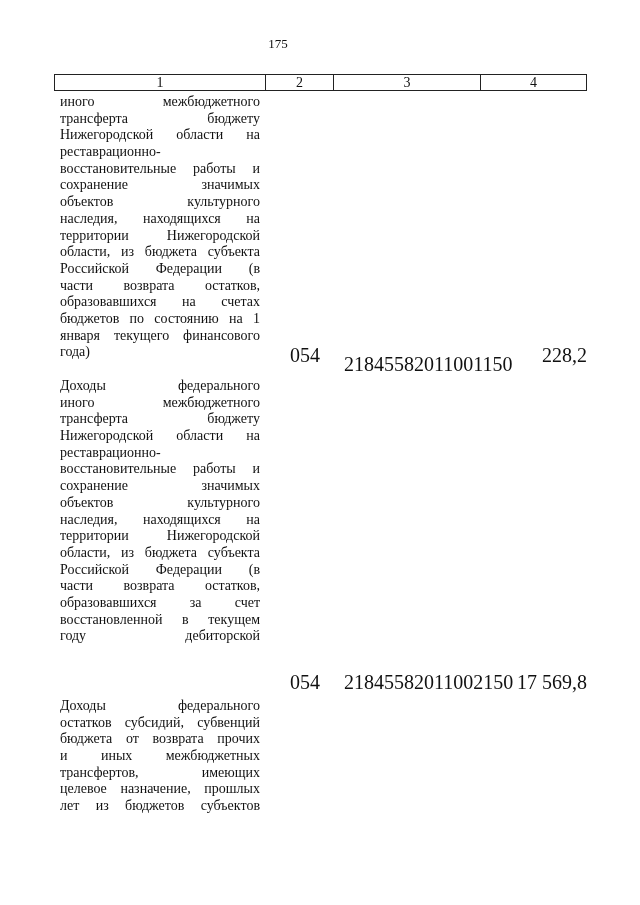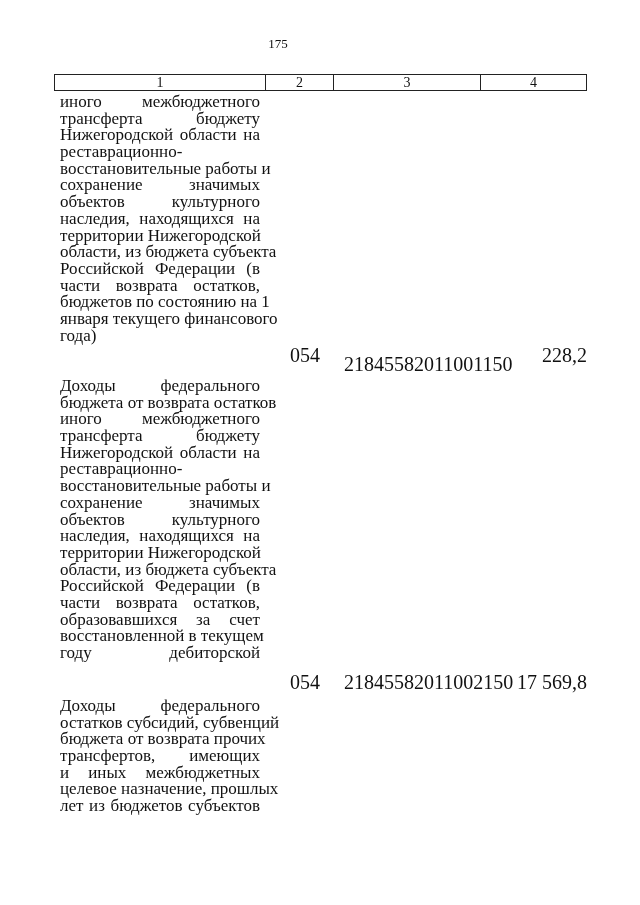--- a/index.html
+++ b/index.html
@@ -48,21 +48,21 @@
 
   .row {
     position: absolute;
     left: 54px;
     width: 533px;
   }
   .desc {
     position: absolute;
     left: 6px;
     width: 200px;
-    font-size: 17px;
+    font-size: 14px;
     line-height: 16.7px;
     text-align: justify;
     text-align-last: justify;
   }
   .desc .line {
     display: block;
     text-align: justify;
     text-align-last: justify;
     white-space: nowrap;
     height: 16.7px;
@@ -96,33 +96,33 @@
     <span class="line">Нижегородской области на</span>
     <span class="line left">реставрационно-</span>
     <span class="line">восстановительные работы и</span>
     <span class="line">сохранение значимых</span>
     <span class="line">объектов культурного</span>
     <span class="line">наследия, находящихся на</span>
     <span class="line">территории Нижегородской</span>
     <span class="line">области, из бюджета субъекта</span>
     <span class="line">Российской Федерации (в</span>
     <span class="line">части возврата остатков,</span>
+    <span class="line">образовавшихся на счетах</span>
     <span class="line">бюджетов по состоянию на 1</span>
     <span class="line">января текущего финансового</span>
     <span class="line left">года)</span>
   </div>
   <div class="val admin" style="top:253px;">054</div>
   <div class="val code" style="top:262px;">21845582011001150</div>
   <div class="val amount" style="top:253px;">228,2</div>
 </div>
 
 <div class="row" style="top:378px;">
   <div class="desc">
     <span class="line">Доходы федерального</span>
-    <span class="line">бюджета от возврата остатков</span>
     <span class="line">иного межбюджетного</span>
     <span class="line">трансферта бюджету</span>
     <span class="line">Нижегородской области на</span>
     <span class="line left">реставрационно-</span>
     <span class="line">восстановительные работы и</span>
     <span class="line">сохранение значимых</span>
     <span class="line">объектов культурного</span>
     <span class="line">наследия, находящихся на</span>
     <span class="line">территории Нижегородской</span>
     <span class="line">области, из бюджета субъекта</span>
@@ -135,18 +135,18 @@
   <div class="val admin" style="top:296px;">054</div>
   <div class="val code" style="top:296px;">21845582011002150</div>
   <div class="val amount" style="top:296px;">17 569,8</div>
 </div>
 
 <div class="row" style="top:698px;">
   <div class="desc">
     <span class="line">Доходы федерального</span>
     <span class="line">остатков субсидий, субвенций</span>
     <span class="line">бюджета от возврата прочих</span>
+    <span class="line">и иных межбюджетных</span>
     <span class="line">трансфертов, имеющих</span>
-    <span class="line">и иных межбюджетных</span>
     <span class="line">целевое назначение, прошлых</span>
     <span class="line">лет из бюджетов субъектов</span>
   </div>
 </div>
 
 </body></html>

